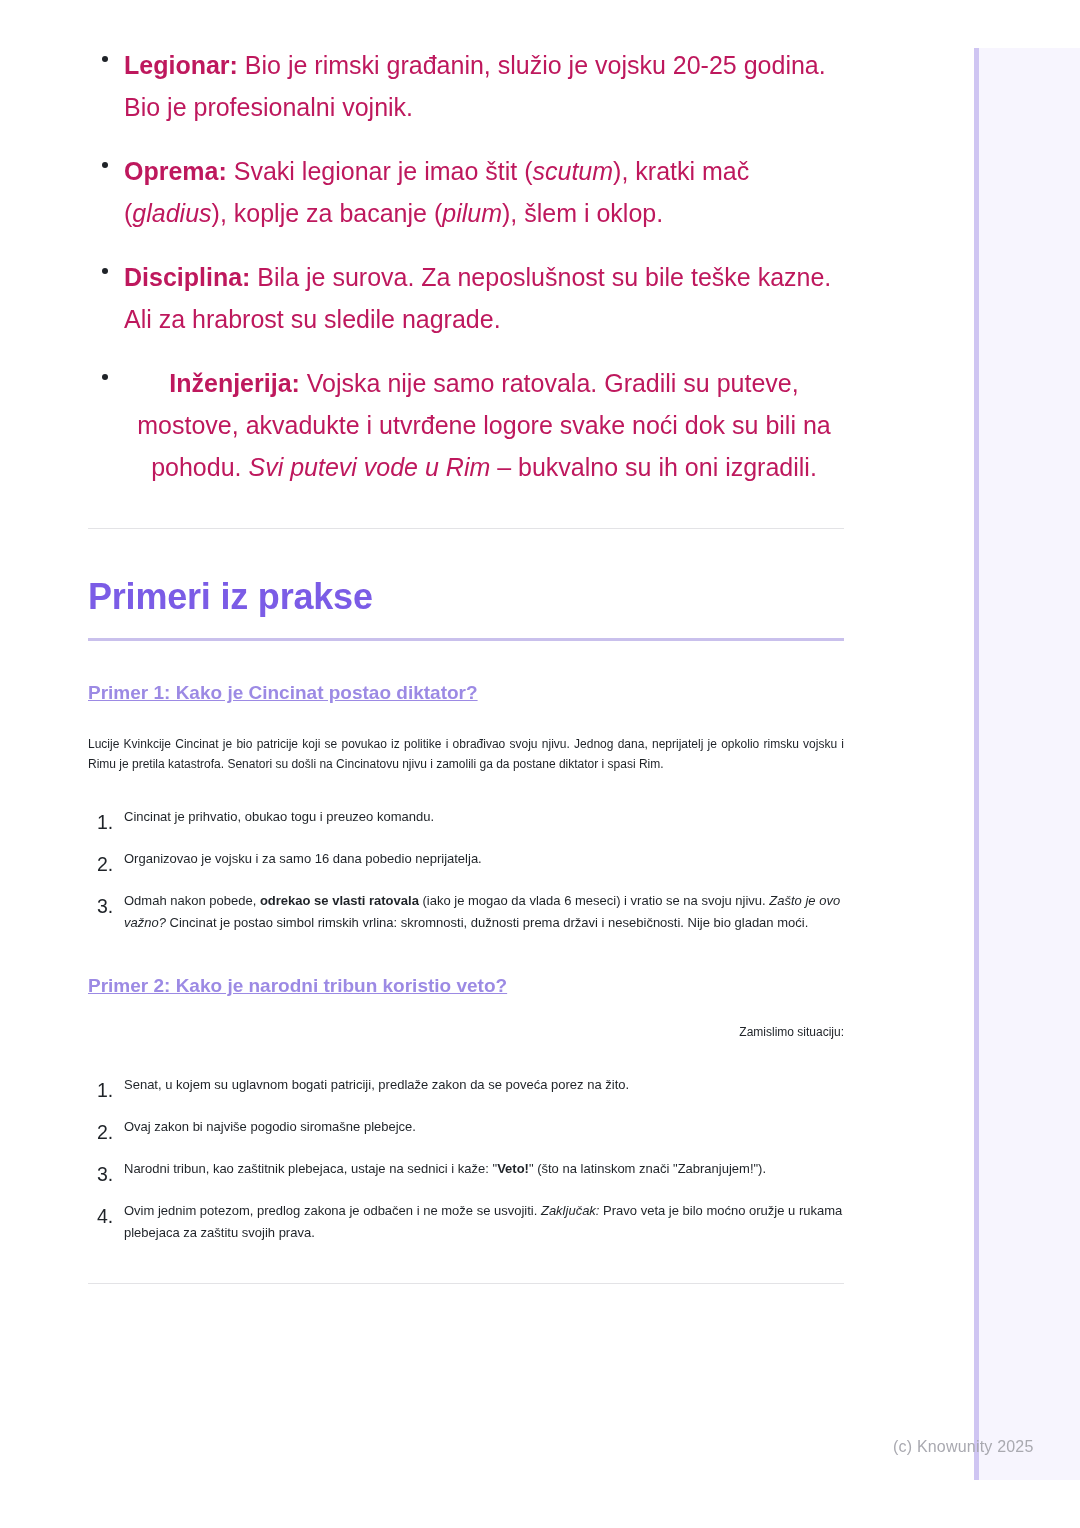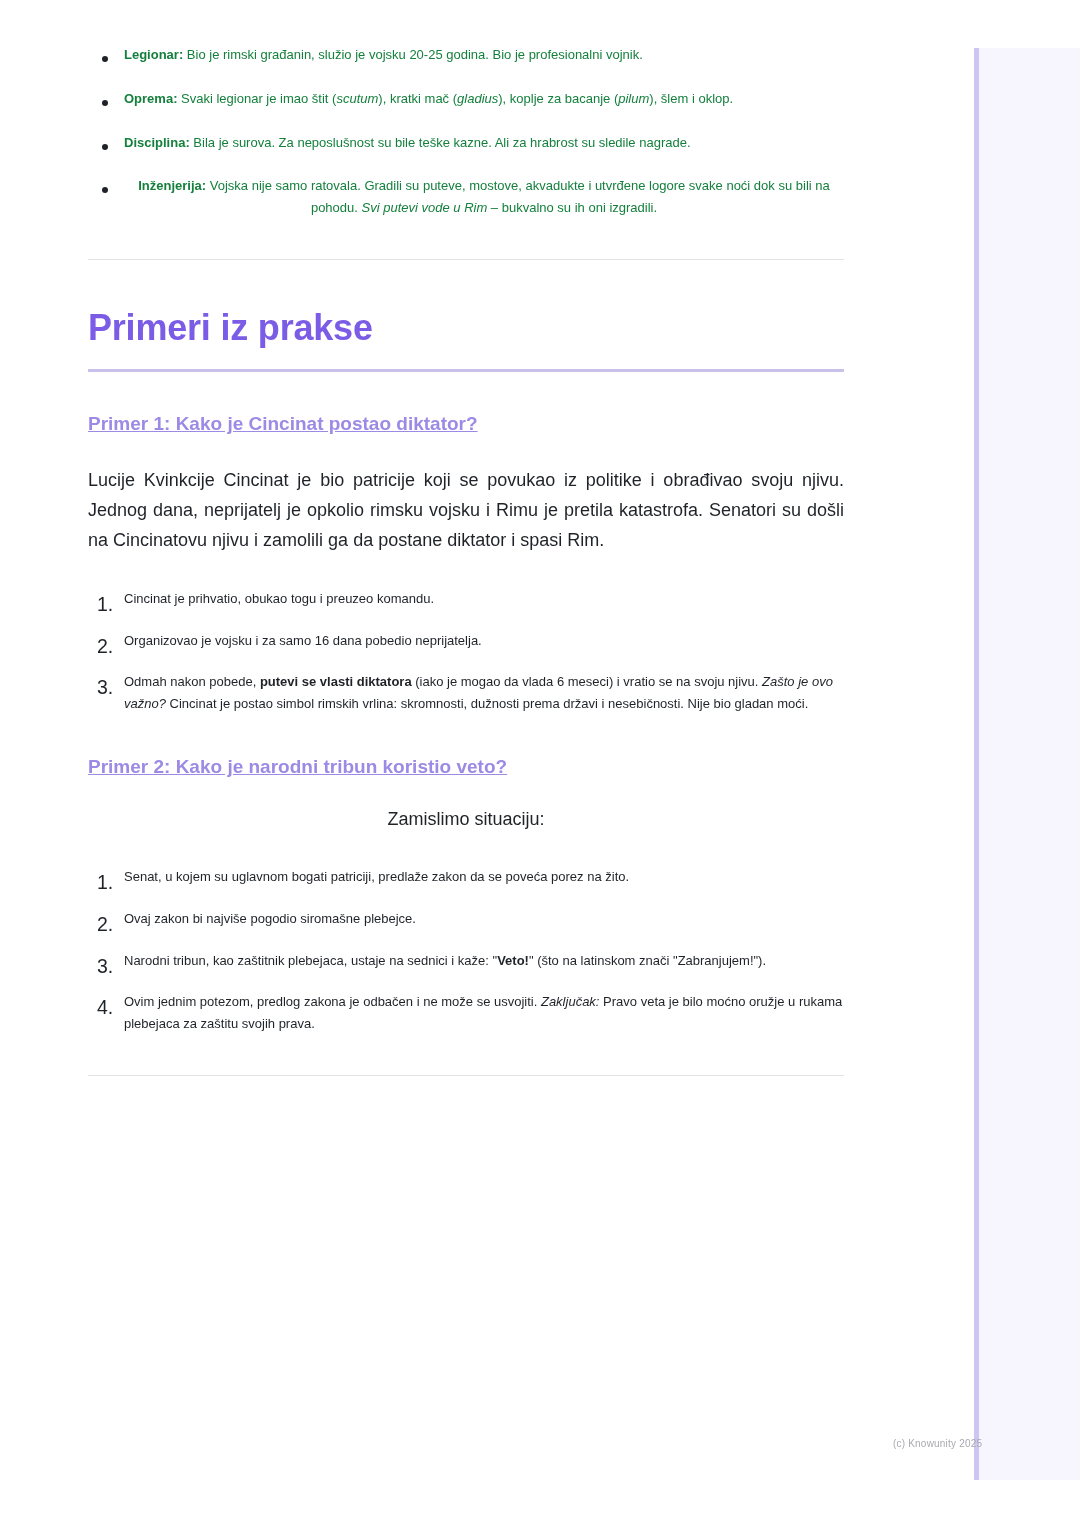--- a/index.html
+++ b/index.html
@@ -44,23 +44,23 @@
   
   ul.bullets {
     list-style: none;
     margin: 0;
     padding: 0;
   }
   ul.bullets > li {
     position: relative;
     padding-left: 36px;
     margin-bottom: 22px;
-    font-size: 13px;
-    line-height: 1.68;
-    color: #15803d;
+    font-size: 25px;
+    line-height: 1.68;
+    color: #be185d;
   }
   ul.bullets > li::before {
     content: "";
     position: absolute;
     left: 14px;
     top: 12px;
     width: 6px;
     height: 6px;
     border-radius: 50%;
     background: #1f2328;
@@ -121,43 +121,43 @@
   h2.sub-title {
     font-size: 19px;
     font-weight: bold;
     color: #9c8ae4;
     margin: 0;
     line-height: 1.3;
     text-decoration: underline;
   }
 
   p.body {
-    font-size: 18px;
+    font-size: 12px;
     line-height: 1.68;
     margin: 0;
     color: #1f2328;
     text-align: justify;
   }
-  p.body.left { text-align: center; }
+  p.body.left { text-align: right; }
 
   strong { font-weight: bold; }
   em { font-style: italic; }
   .sp-20 { height: 20px; }
   .sp-24 { height: 24px; }
   .sp-28 { height: 28px; }
   .sp-32 { height: 32px; }
   .sp-40 { height: 40px; }
   .sp-46 { height: 46px; }
 
   
   .watermark {
     position: absolute;
     top: 1438px;
     left: 893px;
-    font-size: 10px;
+    font-size: 16px;
     color: #a9a9b0;
     letter-spacing: 0.2px;
     white-space: nowrap;
     z-index: 5;
   }
 </style>
 </head>
 <body>
 
 <div class="page-strip"></div>
@@ -194,21 +194,21 @@
   <div class="sp-32"></div>
 
   <ol class="numbers">
     <li>
       <span>Cincinat je prihvatio, obukao togu i preuzeo komandu.</span>
     </li>
     <li>
       <span>Organizovao je vojsku i za samo 16 dana pobedio neprijatelja.</span>
     </li>
     <li>
-      <span>Odmah nakon pobede, </span><strong>putevi se vlasti diktatora</strong><span> (iako je mogao da vlada 6 meseci) i vratio se na svoju njivu. </span><em>Zašto je ovo važno?</em><span> Cincinat je postao simbol rimskih vrlina: skromnosti, dužnosti prema državi i nesebičnosti. Nije bio gladan moći.</span>
+      <span>Odmah nakon pobede, </span><strong>odrekao se vlasti ratovala</strong><span> (iako je mogao da vlada 6 meseci) i vratio se na svoju njivu. </span><em>Zašto je ovo važno?</em><span> Cincinat je postao simbol rimskih vrlina: skromnosti, dužnosti prema državi i nesebičnosti. Nije bio gladan moći.</span>
     </li>
   </ol>
 
   <div class="sp-40"></div>
 
   <h2 class="sub-title">Primer 2: Kako je narodni tribun koristio veto?</h2>
   <div class="sp-24"></div>
   <p class="body left">Zamislimo situaciju:</p>
   <div class="sp-32"></div>
 

